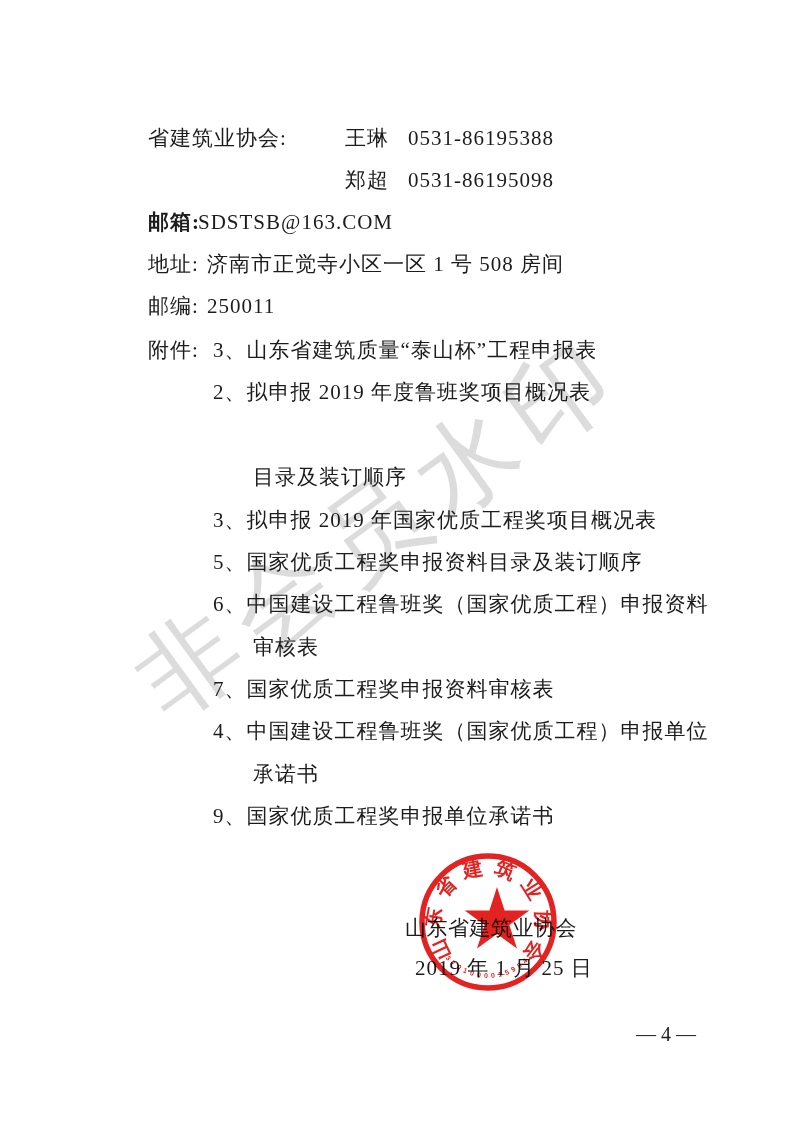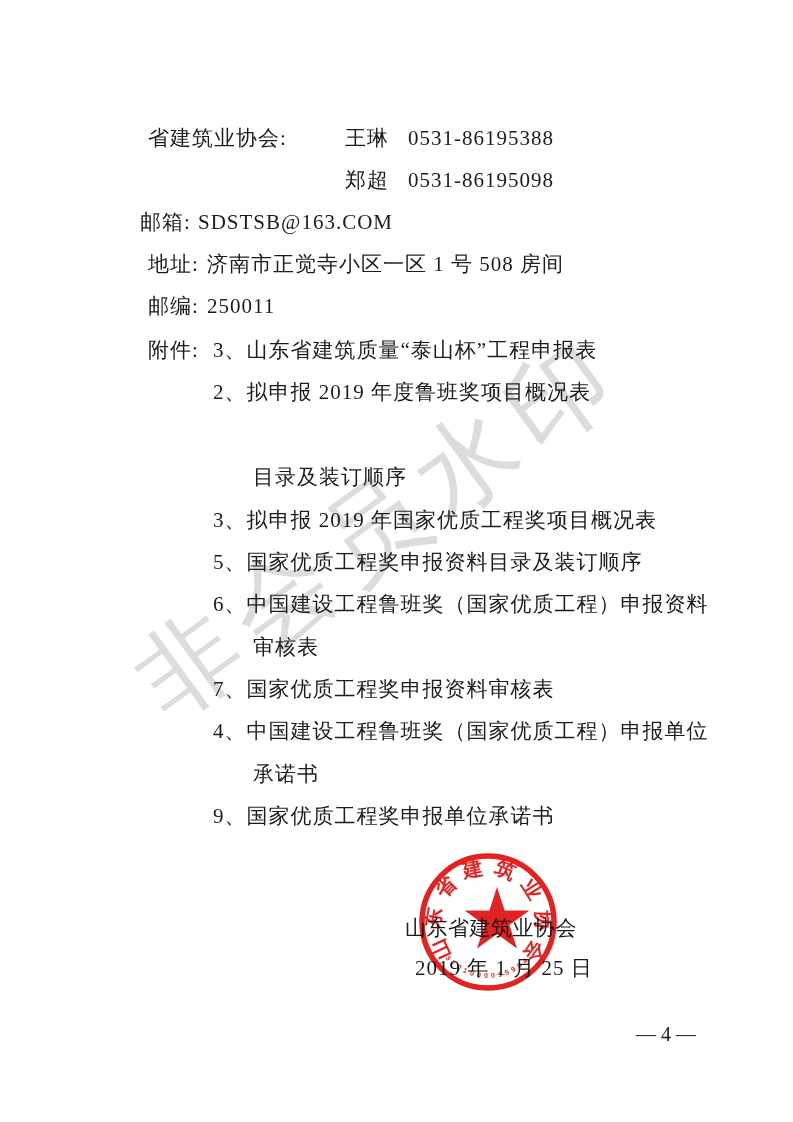--- a/index.html
+++ b/index.html
@@ -21,21 +21,21 @@
     font-size:100px; letter-spacing:14px; color:#dcdcdc;
     z-index:1; user-select:none; white-space:nowrap;
   }
   .content { position:absolute; left:0; top:0; width:678px; height:1122px; z-index:2; }
   
   .org-label   { left:148px; top:125px; }
   .name-1      { left:345px; top:125px; }
   .phone-1     { left:408px; top:125px; }
   .name-2      { left:345px; top:167px; }
   .phone-2     { left:408px; top:167px; }
-  .email-label { left:140px; top:209px; }
+  .email-label { left:148px; top:209px;font-weight:bold; }
   .email-value { left:198px; top:209px; }
   .addr-label  { left:148px; top:251px; }
   .addr-value  { left:207px; top:251px; }
   .post-label  { left:148px; top:293px; }
   .post-value  { left:207px; top:293px; }
   
   .attach-label { left:148px; top:337px; }
   .row-0  { left:213px; top:337px; }
   .row-1  { left:213px; top:379px; }
   .row-2  { left:213px; top:422px; }

